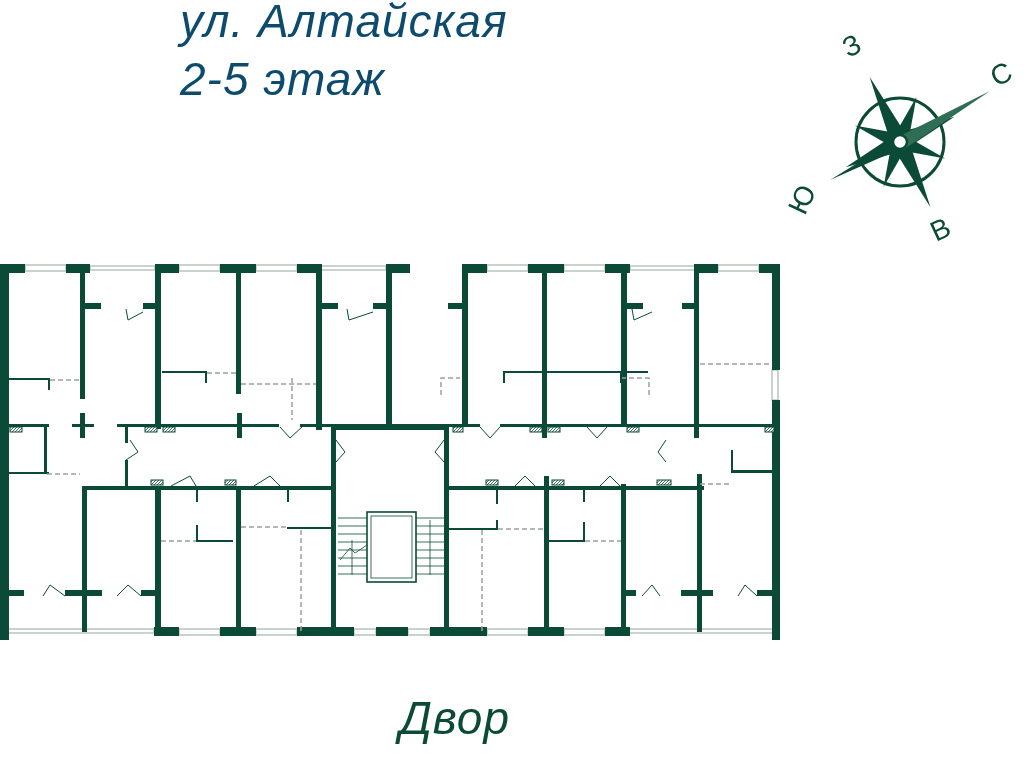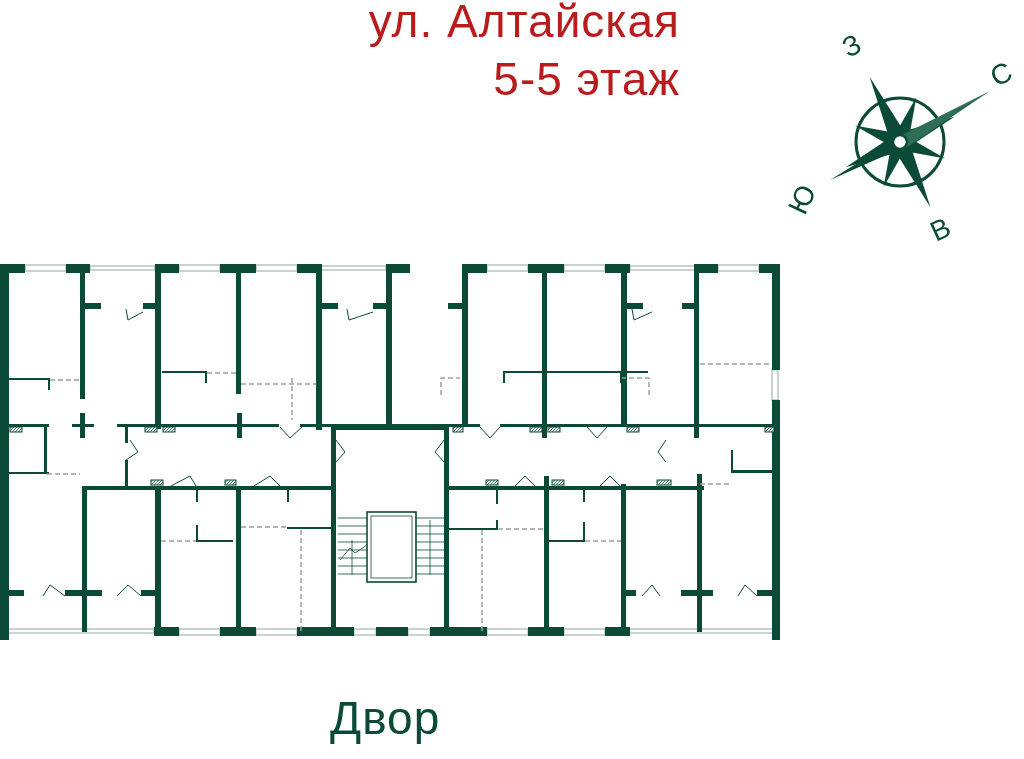--- a/index.html
+++ b/index.html
@@ -1,32 +1,32 @@
 <!DOCTYPE html>
 <html><head>
   <meta charset="utf-8">
   <style>
     html, body { margin: 0; padding: 0; background: #ffffff; }
     body { width: 1024px; height: 759px; position: relative; overflow: hidden;
            font-family: "Liberation Sans", "DejaVu Sans", sans-serif; }
-    .title-block { position: absolute; left: 180px; top: 0; width: 500px; text-align: right; color: #b91c1c; }
+    .title-block { position: absolute; left: 180px; top: 0; width: 500px; text-align: left; color: #0c4a6e; font-style: italic; }
     .title-line { font-size: 46px; line-height: 58px; letter-spacing: 1px; font-weight: 400; }
     .title-line.first { margin-top: -8px; }
     .compass { position: absolute; left: 770px; top: 20px; width: 254px; height: 240px; }
     .plan { position: absolute; left: 0; top: 260px; width: 790px; height: 380px; }
-    .yard-label { position: absolute; left: 330px; top: 688px; width: 180px; text-align: left;
-                  color: #0b4a36; font-size: 46px; line-height: 60px; letter-spacing: 1px; }
+    .yard-label { position: absolute; left: 330px; top: 688px; width: 180px; text-align: right;
+                  color: #0b4a36; font-size: 46px; line-height: 60px; letter-spacing: 1px; font-style: italic; }
     svg text { font-family: "Liberation Sans", "DejaVu Sans", sans-serif; }
   </style>
 </head>
 <body>
 
 <div class="title-block">
   <div class="title-line first">ул. Алтайская</div>
-  <div class="title-line">5-5 этаж</div>
+  <div class="title-line">2-5 этаж</div>
 </div>
 
 <svg class="compass" viewBox="0 0 254 240" xmlns="http://www.w3.org/2000/svg">
   <g transform="translate(130,122)">
     <circle r="44" fill="none" stroke="#0b4a36" stroke-width="3"></circle>
 
     <g transform="rotate(-25)" fill="#0b4a36">
       <polygon points="0,-72 8,-8 0,0 -8,-8"></polygon>
       <polygon points="0,72 8,8 0,0 -8,8"></polygon>
       <polygon points="-60,0 -8,-8 0,0 -8,8"></polygon>

